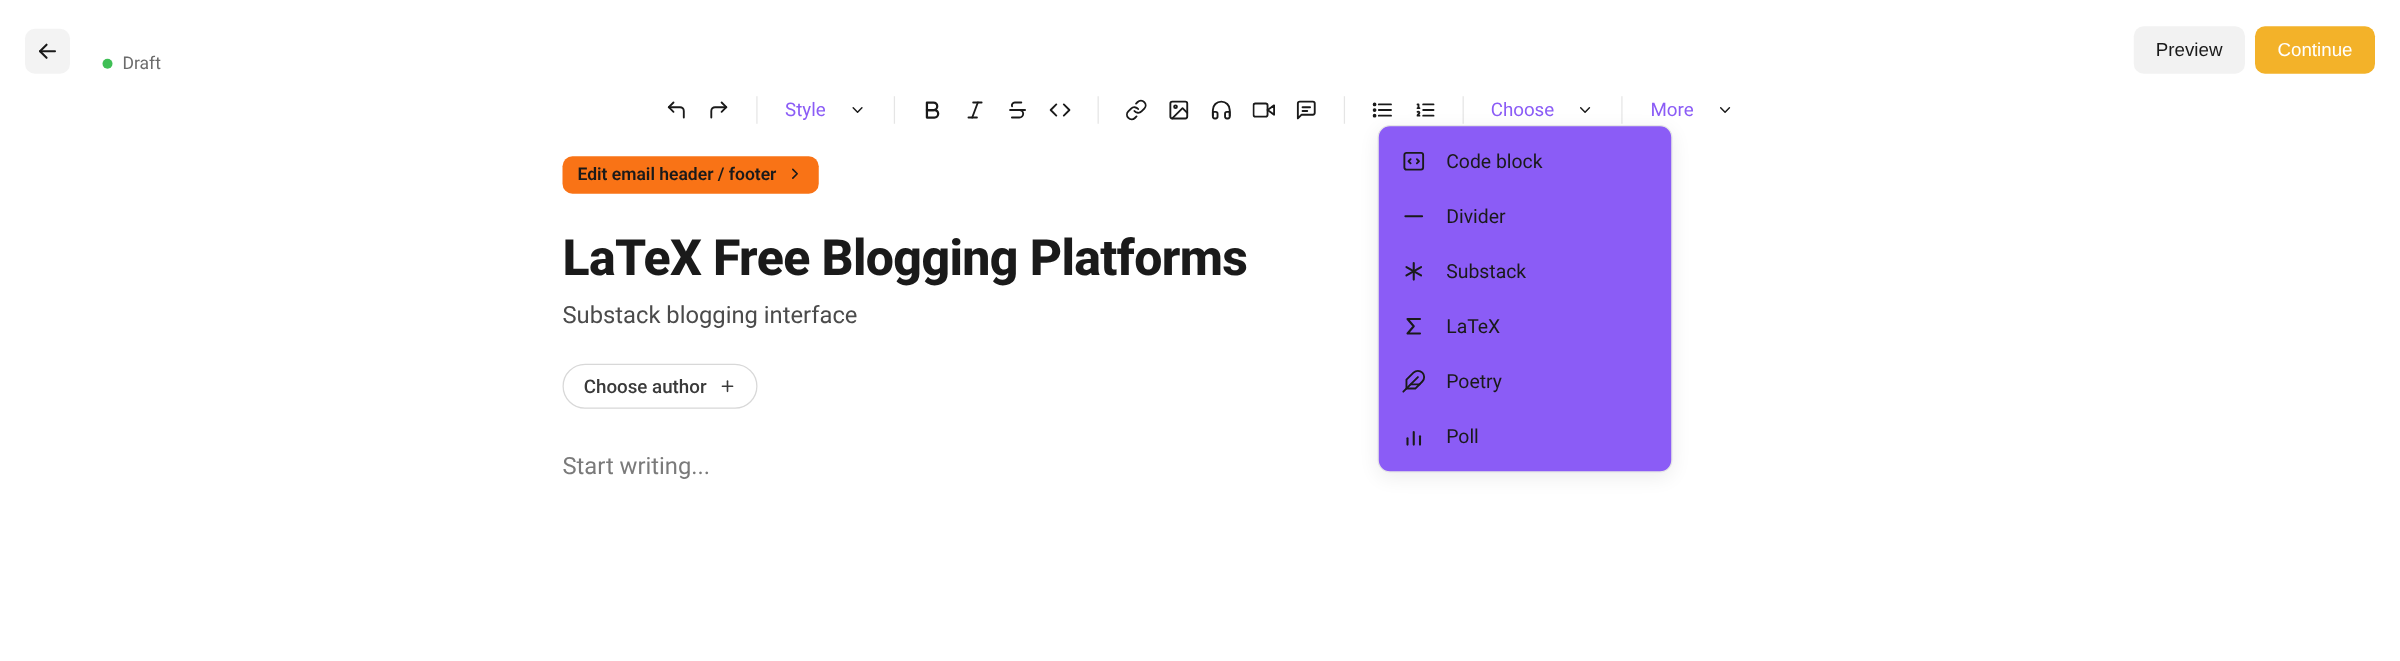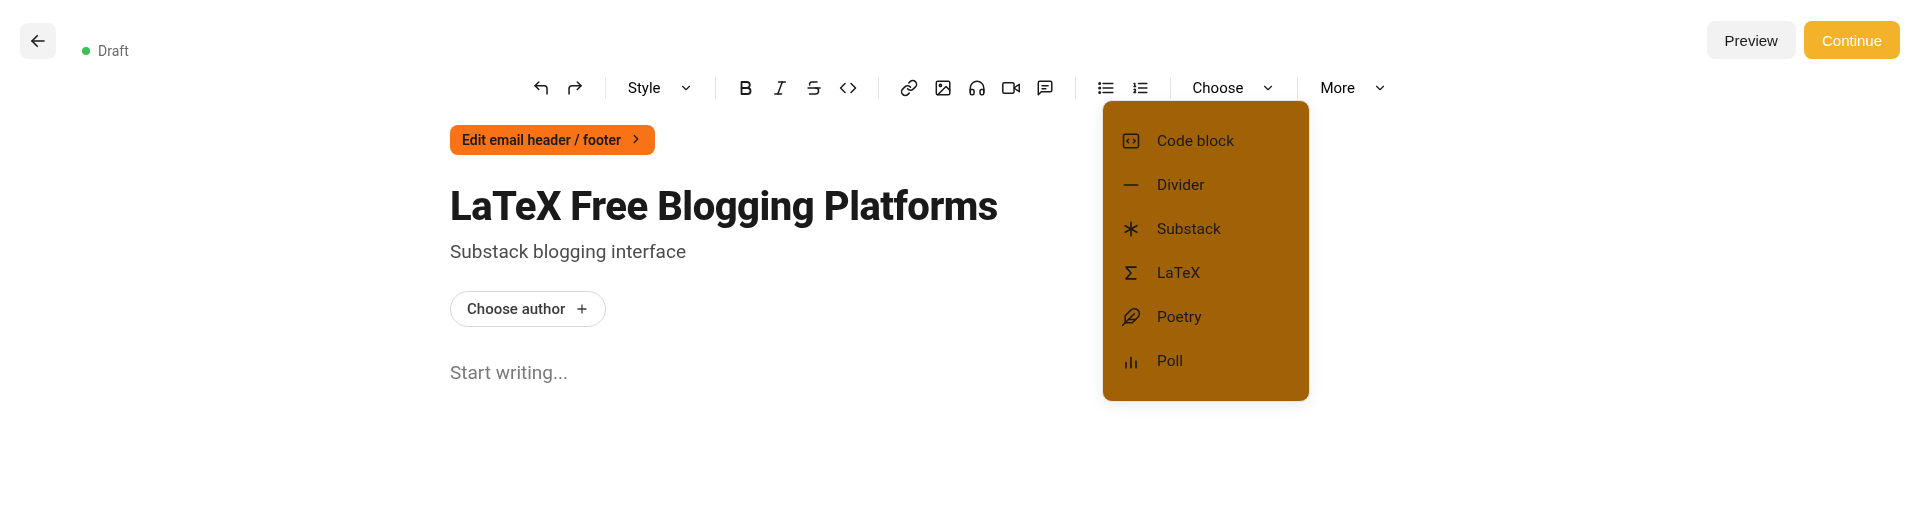--- a/index.html
+++ b/index.html
@@ -93,35 +93,35 @@
     background: #e5e5e5;
     margin: 0 10px;
   }
   .tb-label-btn {
     display: flex;
     align-items: center;
     gap: 18px;
     padding: 0 6px;
     height: 28px;
     font-size: 15px;
-    color: #000000;
+    color: #8b5cf6;
     cursor: pointer;
   }
 
   
   .dropdown {
     position: absolute;
     top: 100px;
     left: 1102px;
-    width: 208px;
-    background: #a16207;
+    width: 236px;
+    background: #8b5cf6;
     border: 1px solid #e6e6e6;
     border-radius: 10px;
     box-shadow: 0 4px 16px rgba(0,0,0,0.07);
-    padding: 18px 0;
+    padding: 6px 0;
   }
   .dropdown-item {
     display: flex;
     align-items: center;
     gap: 16px;
     height: 44px;
     padding: 0 18px;
     font-size: 15.5px;
     color: #1a1a1a;
     cursor: pointer;

